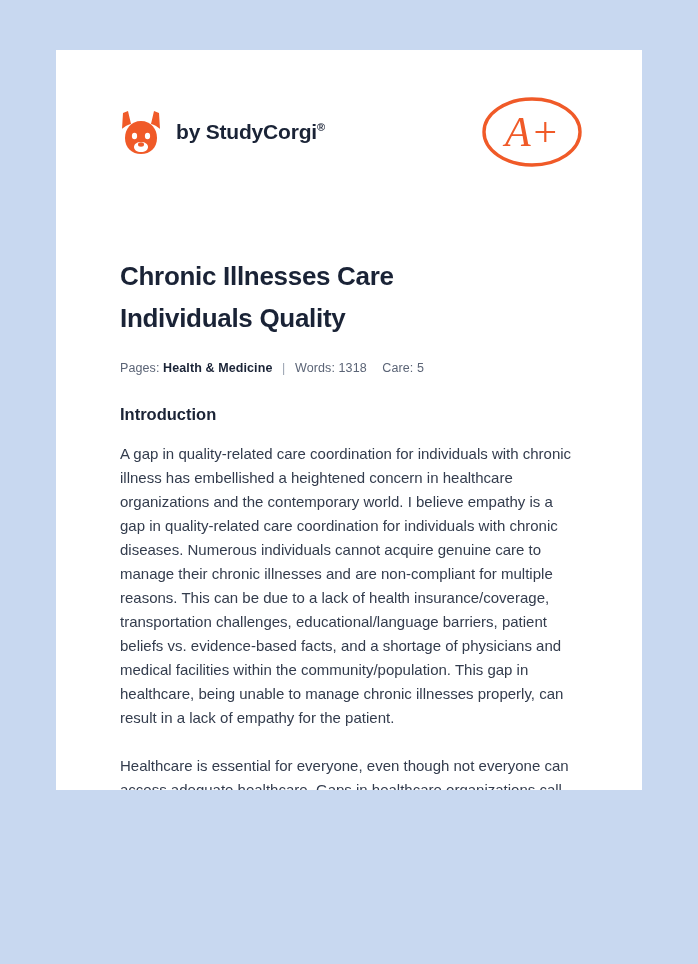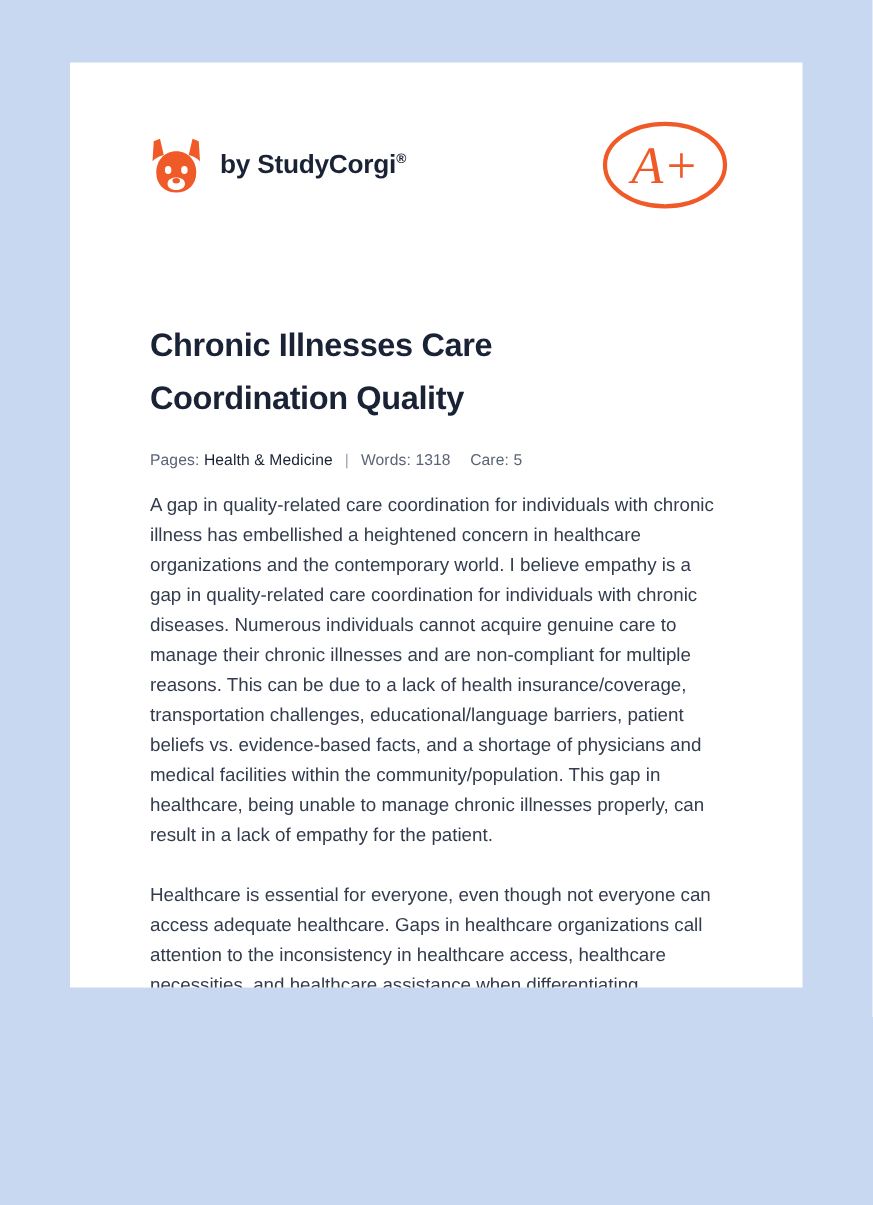--- a/index.html
+++ b/index.html
@@ -71,21 +71,21 @@
     max-width: 400px;
   }
   .meta {
     margin-top: 22px;
     font-size: 12.5px;
     color: #5b6476;
     letter-spacing: 0.1px;
   }
   .meta strong {
     color: #1a2336;
-    font-weight: normal;
+    font-weight: bold;
   }
   .meta .sep {
     color: #9aa2b1;
     padding: 0 6px;
   }
   h2.section {
     font-size: 16.5px;
     font-weight: bold;
     color: #1a2336;
     margin: 30px 0 0 0;
@@ -123,30 +123,31 @@
     </div>
     <div class="grade">
       <svg viewBox="0 0 104 80" width="104" height="80" xmlns="http://www.w3.org/2000/svg">
         <ellipse cx="52" cy="40" rx="48" ry="33" fill="none" stroke="#f05a28" stroke-width="3.4"></ellipse>
         <text x="52" y="54" text-anchor="middle" font-family="Liberation Serif, serif" font-size="42" font-style="italic" fill="#f05a28">A+</text>
       </svg>
     </div>
   </div>
 
   <div class="content">
-    <h1 class="title">Chronic Illnesses Care Coordination Quality</h1>
+    <h1 class="title">Chronic Illnesses Care Individuals Quality</h1>
 
     <div class="meta">
       <span>Pages:</span>
       <strong>Health &amp; Medicine</strong>
       <span class="sep">|</span>
       <span>Words:</span>
       <span>1318</span>
       <span class="sep"></span>
       <span>Care:</span>
       <span>5</span>
     </div>
 
+    <h2 class="section">Introduction</h2>
     <p class="para">A gap in quality-related care coordination for individuals with chronic illness has embellished a heightened concern in healthcare organizations and the contemporary world. I believe empathy is a gap in quality-related care coordination for individuals with chronic diseases. Numerous individuals cannot acquire genuine care to manage their chronic illnesses and are non-compliant for multiple reasons. This can be due to a lack of health insurance/coverage, transportation challenges, educational/language barriers, patient beliefs vs. evidence-based facts, and a shortage of physicians and medical facilities within the community/population. This gap in healthcare, being unable to manage chronic illnesses properly, can result in a lack of empathy for the patient.</p>
     <p class="para">Healthcare is essential for everyone, even though not everyone can access adequate healthcare. Gaps in healthcare organizations call attention to the inconsistency in healthcare access, healthcare necessities, and healthcare assistance when differentiating contrasting communities/populations. This includes the uninsured, rural people, racial minorities, economically challenged individuals, and the elderly. Individuals in these communities have numerous socioeconomic factors negating them, which promote a higher portion of chronic illnesses. For example, these individuals have lower education levels than their counterparts in other areas of the country, resulting in lower income, meaning many lives below the national poverty level (Oates et al., 2017).</p>
   </div>
 
 </div>
 
 </body></html>

